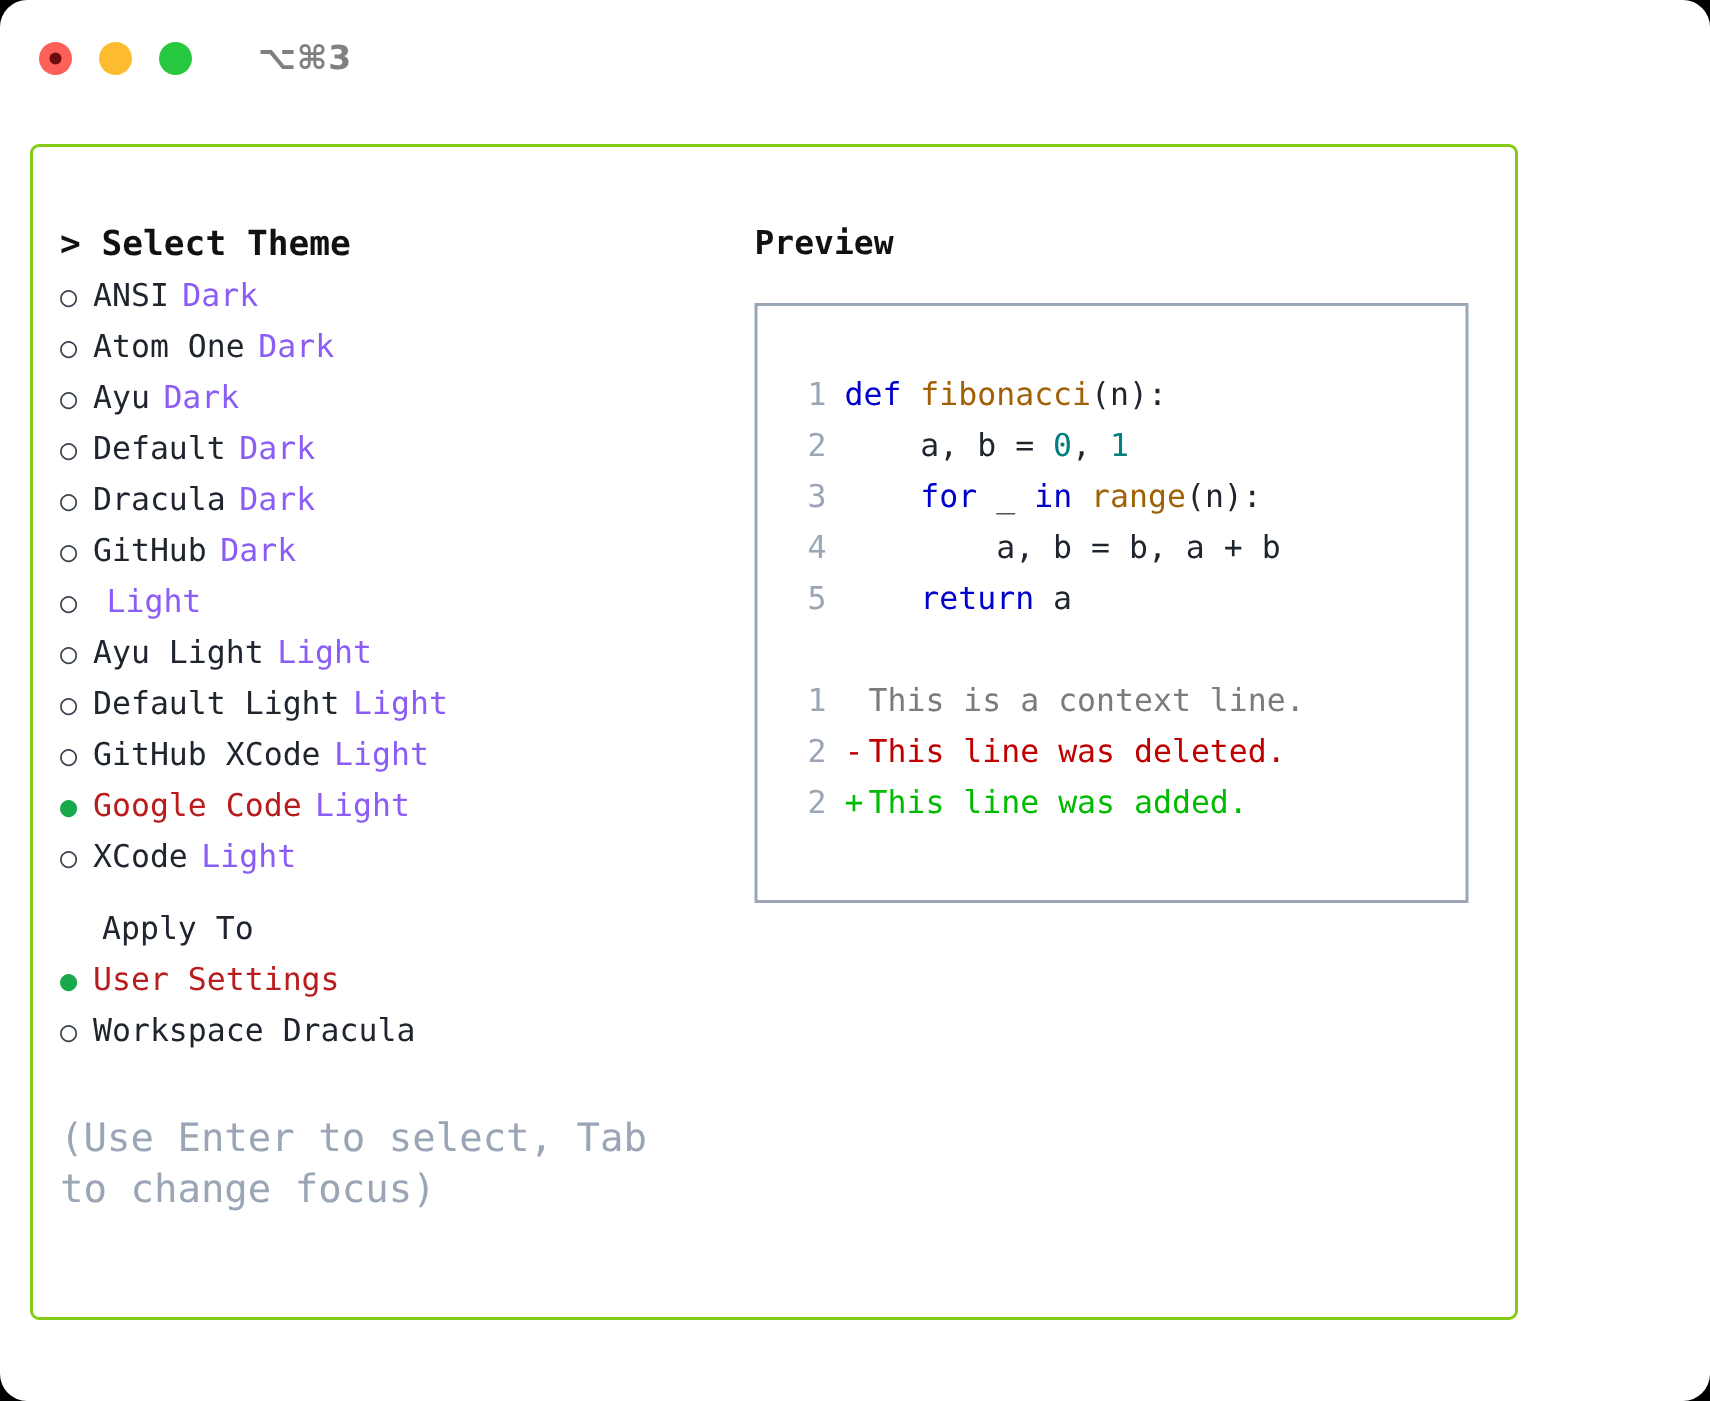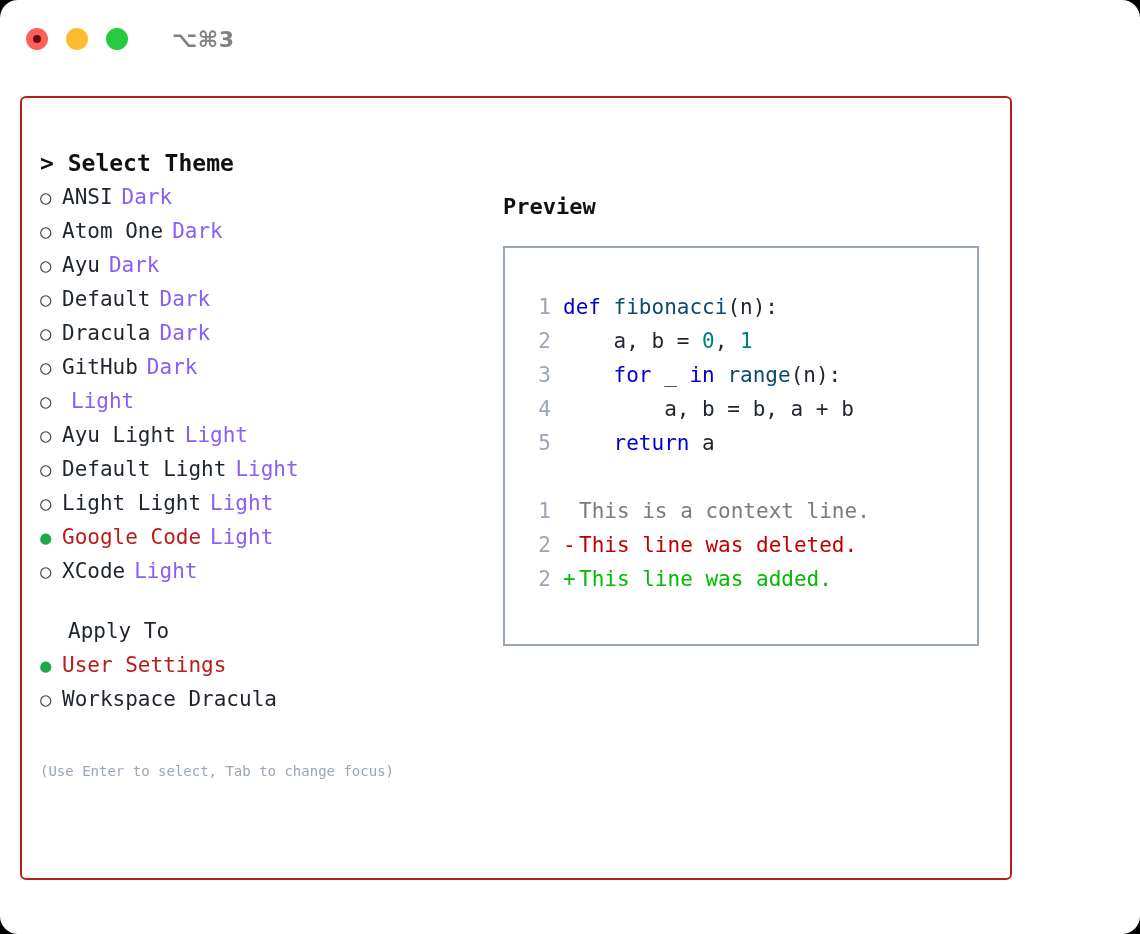--- a/index.html
+++ b/index.html
@@ -65,21 +65,21 @@
     font-family: "DejaVu Sans", sans-serif;
   }
 
   
   .dialog {
     position: absolute;
     left: 20px;
     top: 96px;
     width: 992px;
     height: 784px;
-    border: 2px solid #b91c1c;
+    border: 2px solid #84cc16;
     border-radius: 6px;
     box-sizing: border-box;
     background: #ffffff;
   }
 
   .dialog-inner {
     position: relative;
     width: 100%;
     height: 100%;
   }
@@ -114,45 +114,44 @@
     font-size: 19px;
     line-height: 34px;
     color: #3c4450;
   }
   .bullet.sel { color: #18a94b; }
   .opt-name  { color: #1f252e; }
   .opt-name.sel { color: #b91c1c; }
   .opt-cat   { color: #8b5cf6; margin-left: 9px; }
 
   .subsection {
-    margin-top: 26px;
+    margin-top: 14px;
   }
   .subhead {
     font-size: 21px;
     color: #1f252e;
     line-height: 34px;
     padding-left: 28px;
     white-space: pre;
   }
 
   .hint {
     margin-top: 38px;
-    font-size: 14px;
+    font-size: 26px;
     color: #9aa5b5;
     line-height: 34px;
     width: 400px;
   }
 
   
   .right-col {
     position: absolute;
     left: 481px;
     top: 48px;
     width: 490px;
-    margin-top: 44px;
   }
   .preview-title {
     font-size: 22px;
     font-weight: bold;
     color: #111111;
     line-height: 34px;
     white-space: pre;
   }
   .preview-box {
     margin-top: 22px;
@@ -175,21 +174,21 @@
   .lineno {
     width: 28px;
     flex: 0 0 28px;
     text-align: right;
     color: #9aa5b5;
     margin-right: 12px;
   }
   .code-text { color: #1f252e; }
 
   .tok-kw   { color: #0000cc; }
-  .tok-fn   { color: #0c4a6e; }
+  .tok-fn   { color: #a16207; }
   .tok-num  { color: #008080; }
   .tok-pl   { color: #1f252e; }
 
   .diff-gap { height: 34px; }
   .diff-mark {
     width: 16px;
     flex: 0 0 16px;
     display: inline-block;
   }
   .diff-ctx  { color: #7b7b7b; text-align: center; }
@@ -269,21 +268,21 @@
           </div>
 
           <div class="opt-row">
             <span class="bullet">○</span>
             <span class="opt-name">Default Light</span>
             <span class="opt-cat">Light</span>
           </div>
 
           <div class="opt-row">
             <span class="bullet">○</span>
-            <span class="opt-name">Light Light</span>
+            <span class="opt-name">GitHub XCode</span>
             <span class="opt-cat">Light</span>
           </div>
 
           <div class="opt-row">
             <span class="bullet sel">●</span>
             <span class="opt-name sel">Google Code</span>
             <span class="opt-cat">Light</span>
           </div>
 
           <div class="opt-row">

